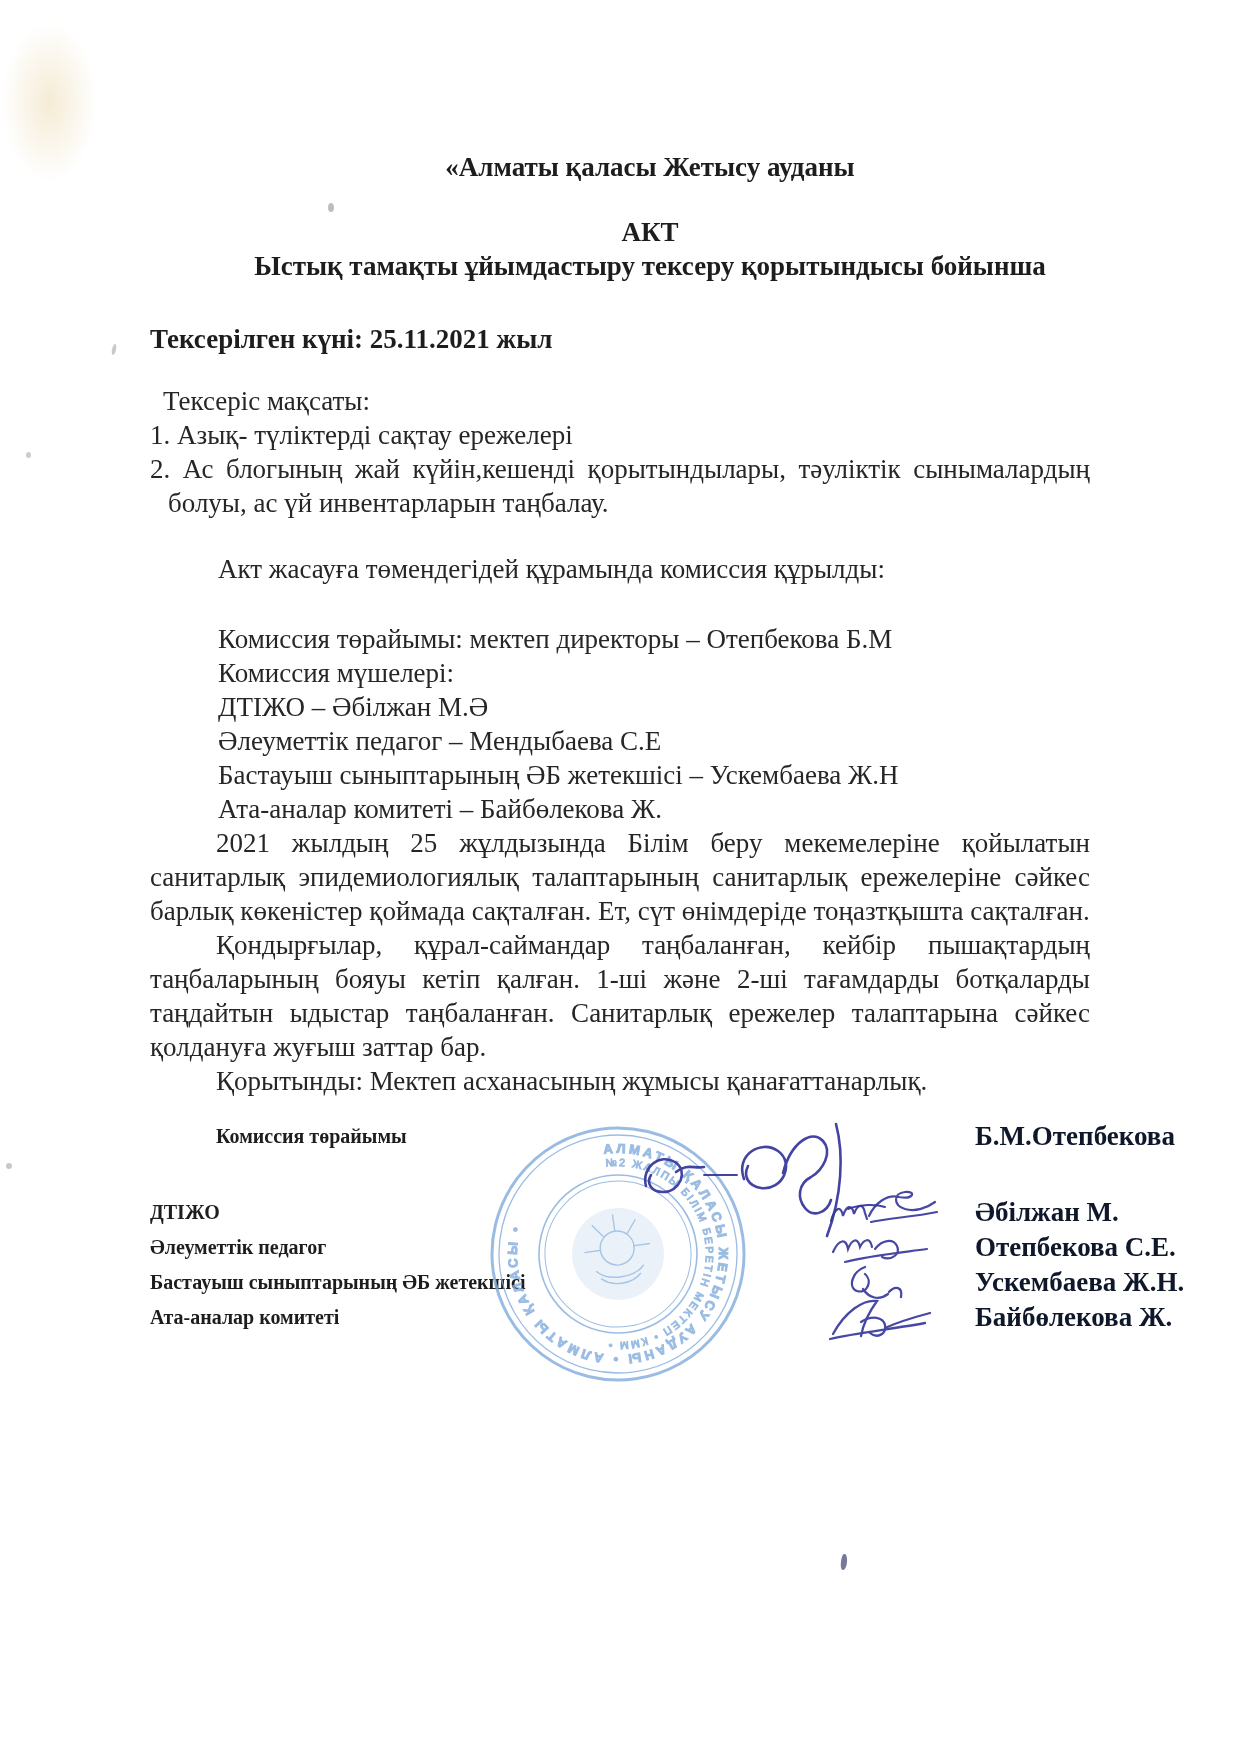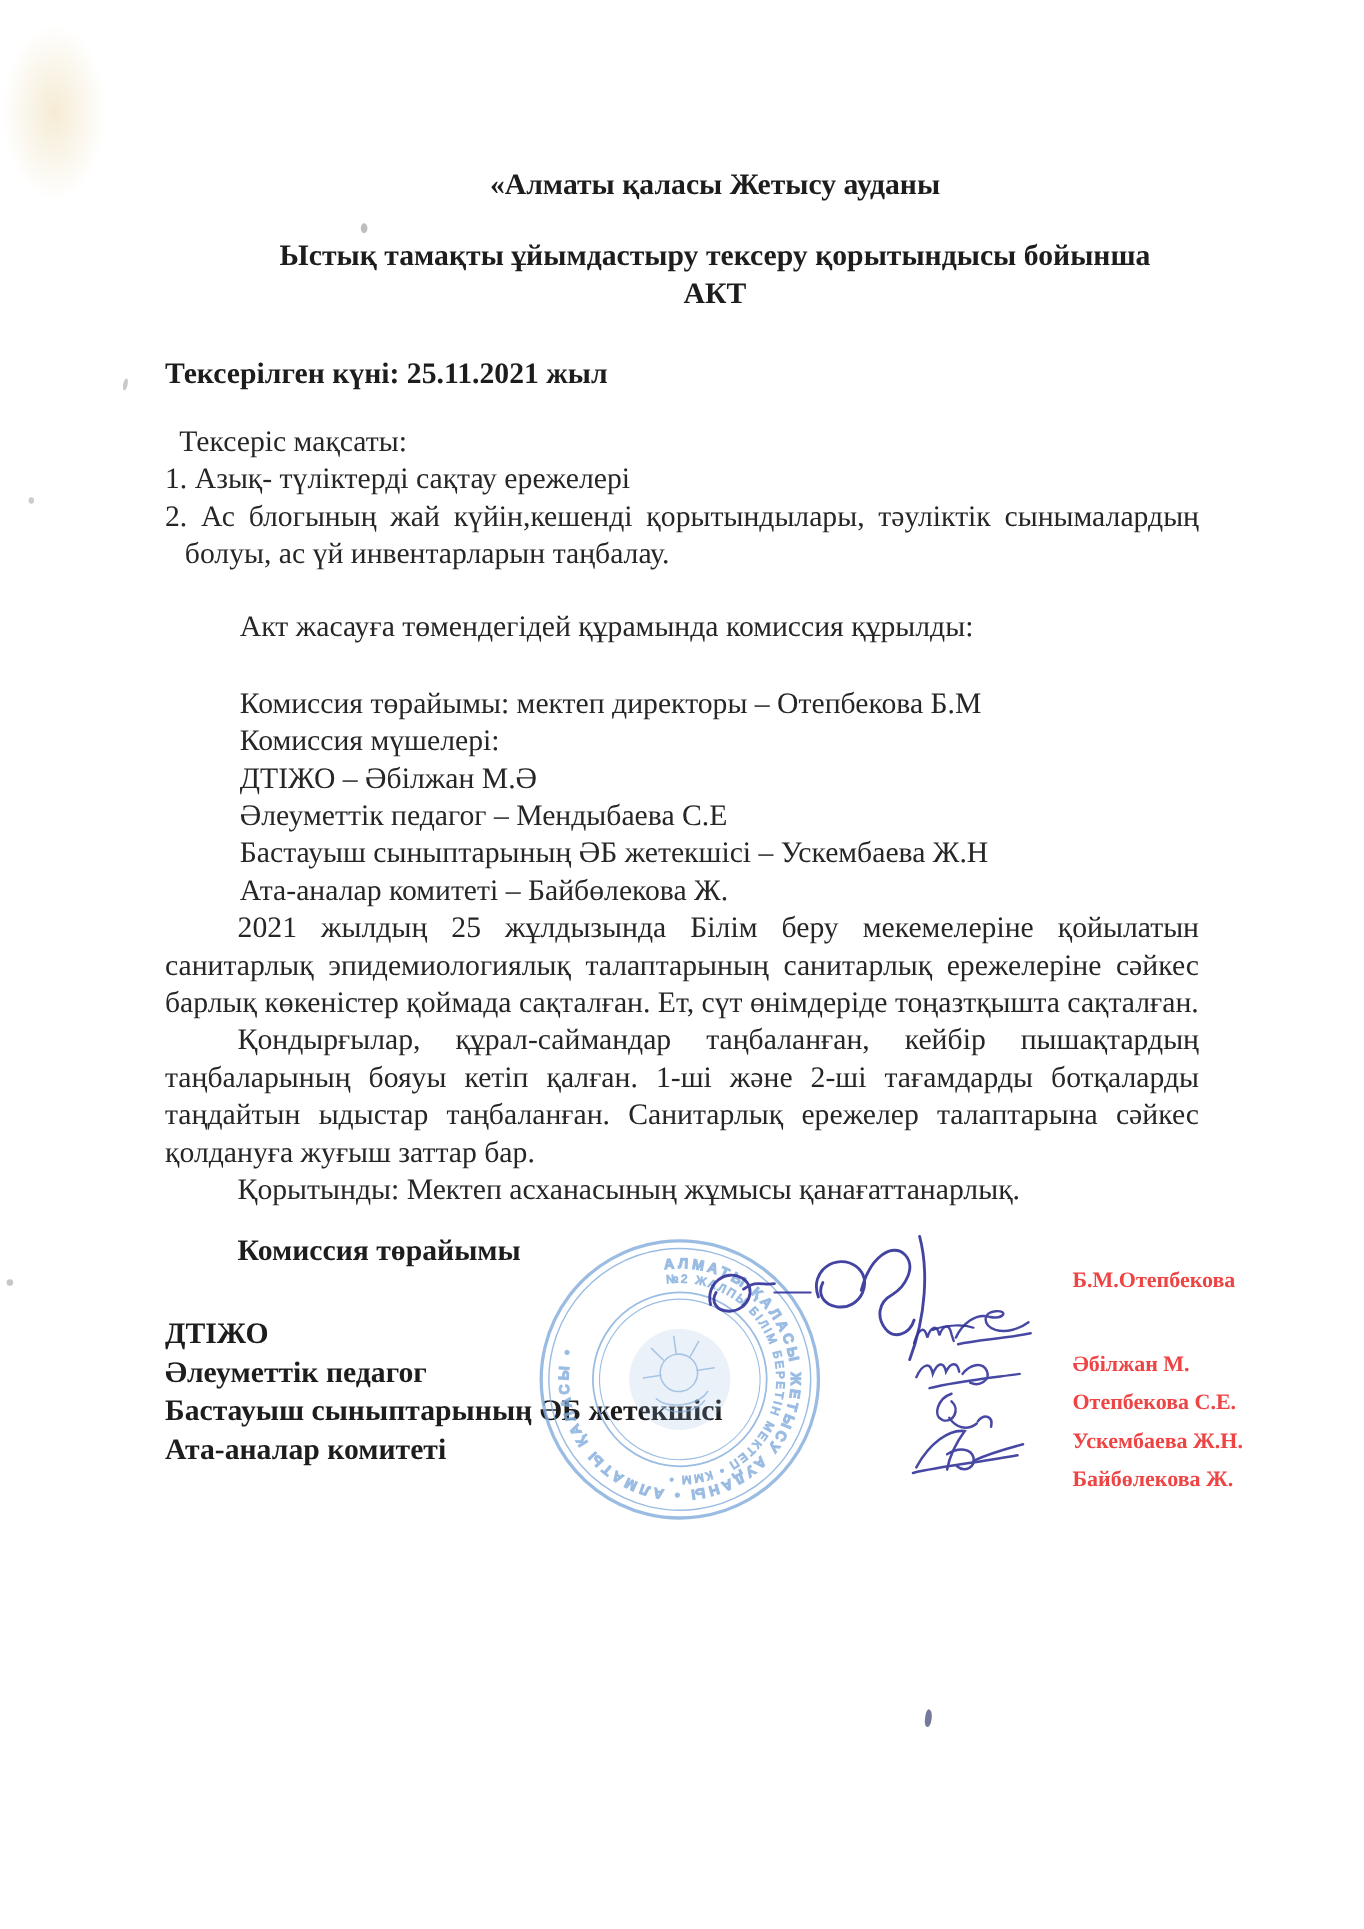--- a/index.html
+++ b/index.html
@@ -26,25 +26,25 @@
   .purpose-line{padding-left:13px;margin-top:28px;}
   .hang{padding-left:18px;text-indent:-18px;}
   .just{text-align:justify;}
   .intro-line{margin-top:32px;padding-left:68px;}
   .chair-line{margin-top:36px;padding-left:68px;}
   .member-line{padding-left:68px;}
   .para{text-indent:66px;}
   .sig-block{margin-top:21px;}
   .sig-row{display:flex;align-items:flex-start;height:35px;}
   .sig-row.chair-row{margin-bottom:41px;}
-  .sig-label{flex:0 0 675px;font-size:27px;line-height:34px;font-weight:bold;color:#1d1d1d;}
+  .sig-label{flex:0 0 675px;font-size:20px;line-height:34px;font-weight:bold;color:#1d1d1d;}
   .chair-label{padding-left:66px;box-sizing:border-box;}
   .sig-ink{flex:0 0 150px;position:relative;}
   .sig-ink svg{overflow:visible;display:block;}
-  .sig-name{font-size:20px;line-height:34px;font-weight:bold;color:#ef4444;white-space:nowrap;margin-top:28px;}
+  .sig-name{font-size:27px;line-height:34px;font-weight:bold;color:#0f172a;white-space:nowrap;}
   
   .stamp{
     position:absolute;left:482px;top:1118px;width:272px;height:272px;
     opacity:0.82;filter:blur(0.5px);pointer-events:none;
   }
   .chair-ink{
     position:absolute;left:630px;top:1112px;width:310px;height:140px;
     pointer-events:none;
   }
   
@@ -71,22 +71,22 @@
   <div class="speck speck-d"></div>
   <div class="speck speck-ink"></div>
 
   <div class="content">
 
     <div class="header-block centered">
       <div class="line bold">«Алматы қаласы Жетысу ауданы</div>
     </div>
 
     <div class="title-block centered">
+      <div class="line bold">АКТ</div>
       <div class="line bold">Ыстық тамақты ұйымдастыру тексеру қорытындысы бойынша</div>
-      <div class="line bold">АКТ</div>
     </div>
 
     <div>
       <p class="bold date-line">Тексерілген күні: 25.11.2021 жыл</p>
       <p class="purpose-line">Тексеріс мақсаты:</p>
       <p class="hang">1. Азық- түліктерді сақтау ережелері</p>
       <p class="hang just">2. Ас блогының жай күйін,кешенді қорытындылары, тәуліктік сынымалардың болуы, ас үй инвентарларын таңбалау.</p>
 
       <p class="intro-line">Акт жасауға төмендегідей құрамында комиссия құрылды:</p>
 

